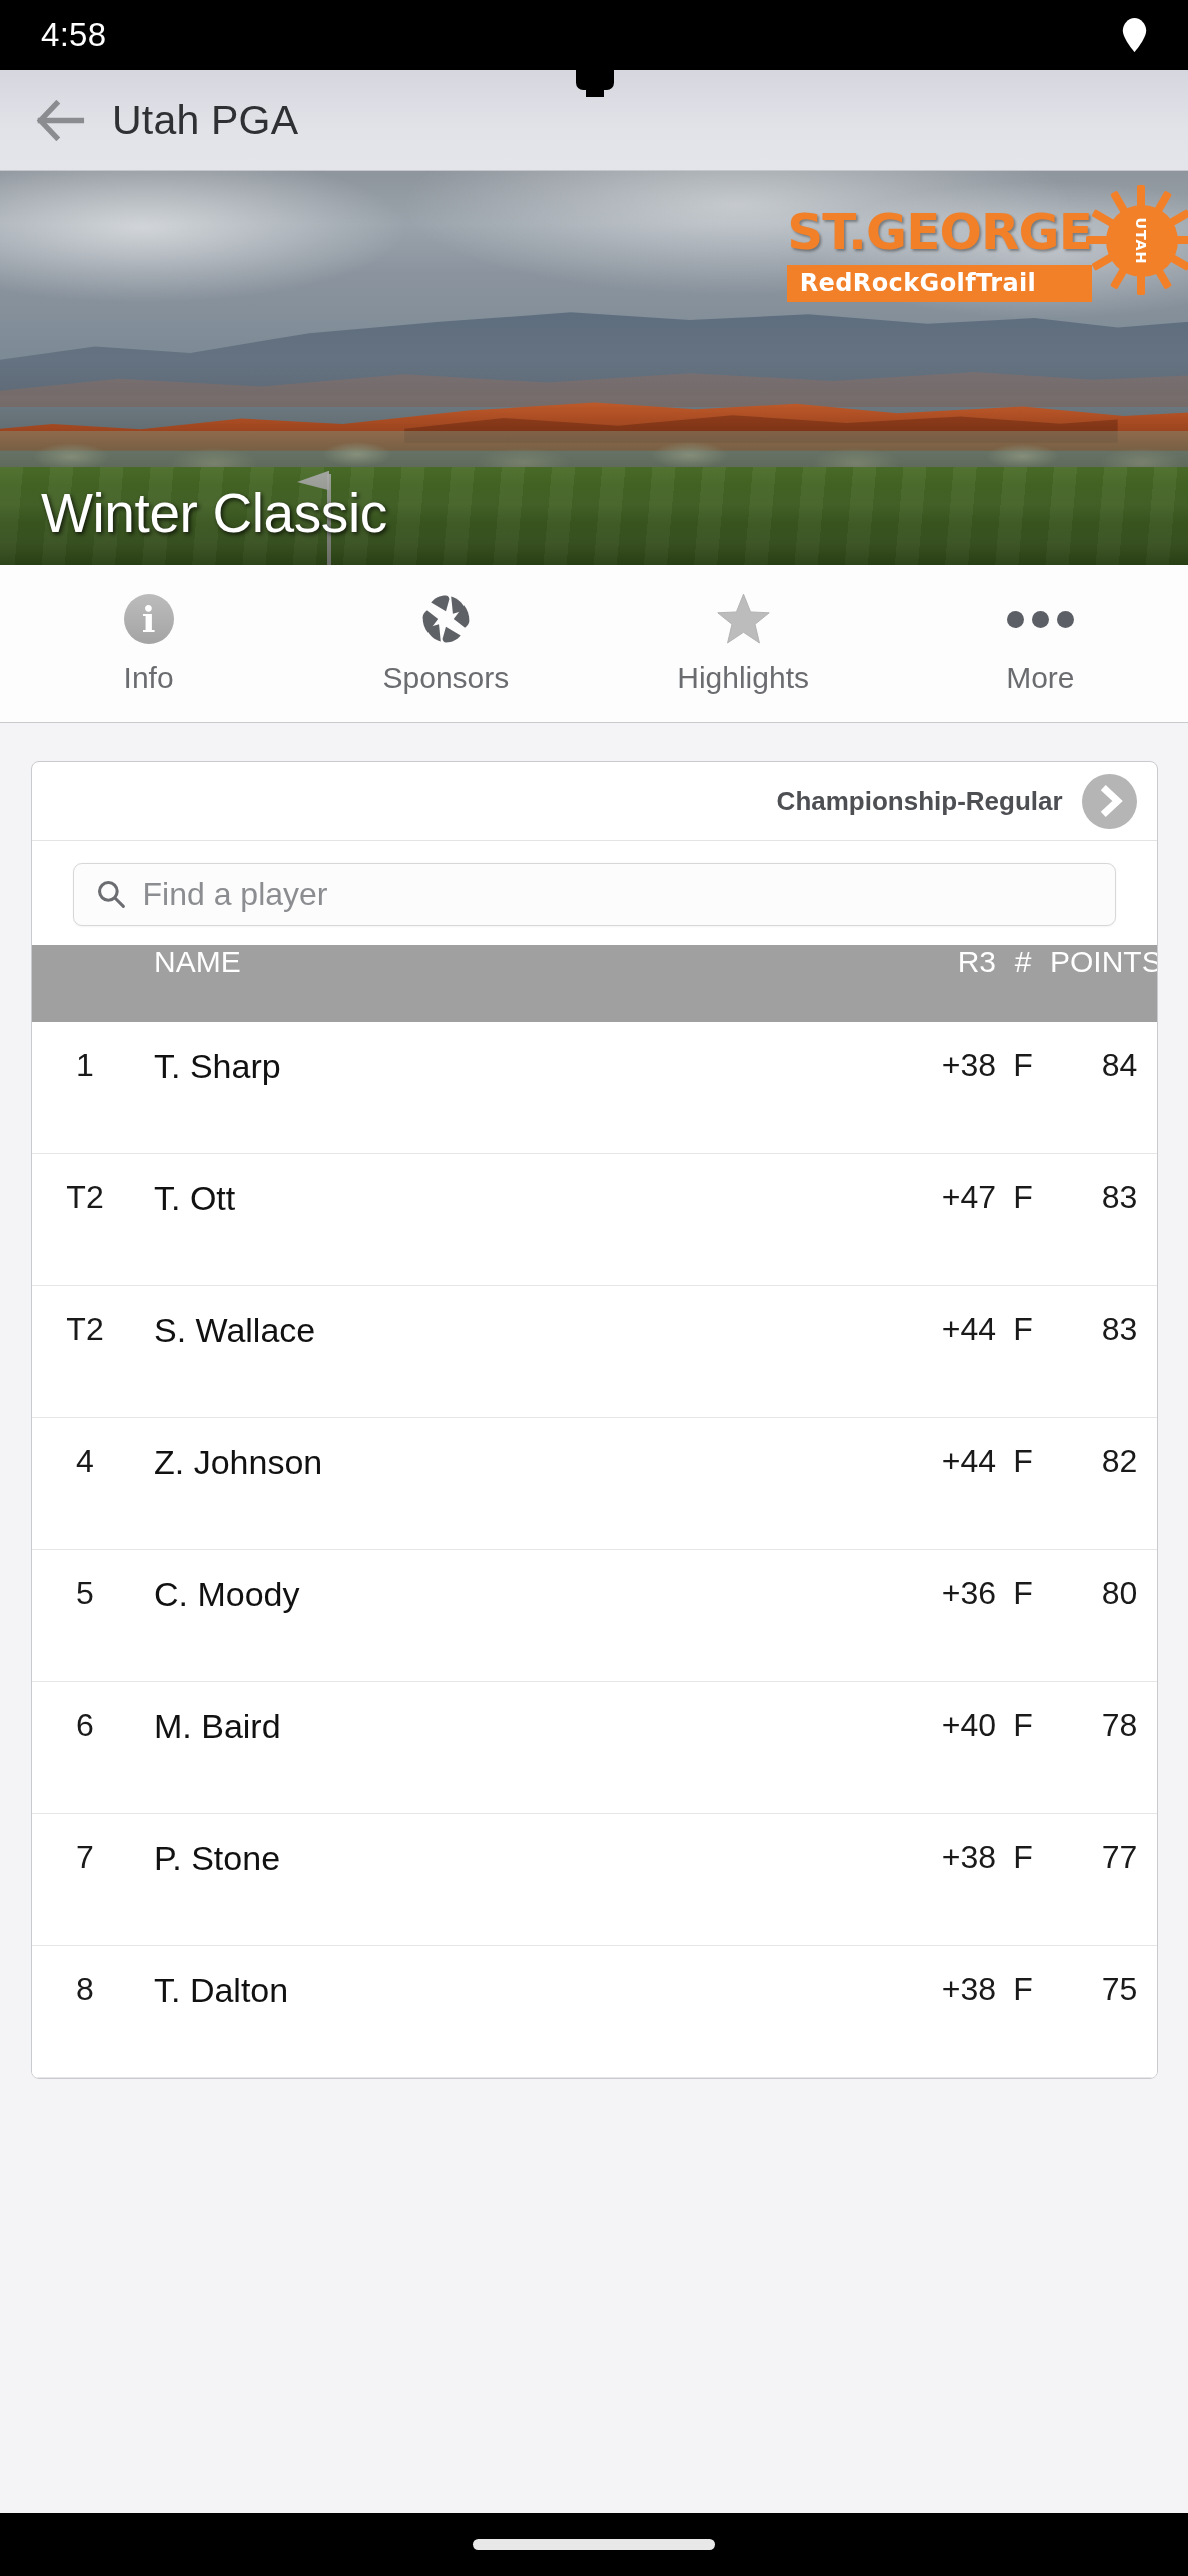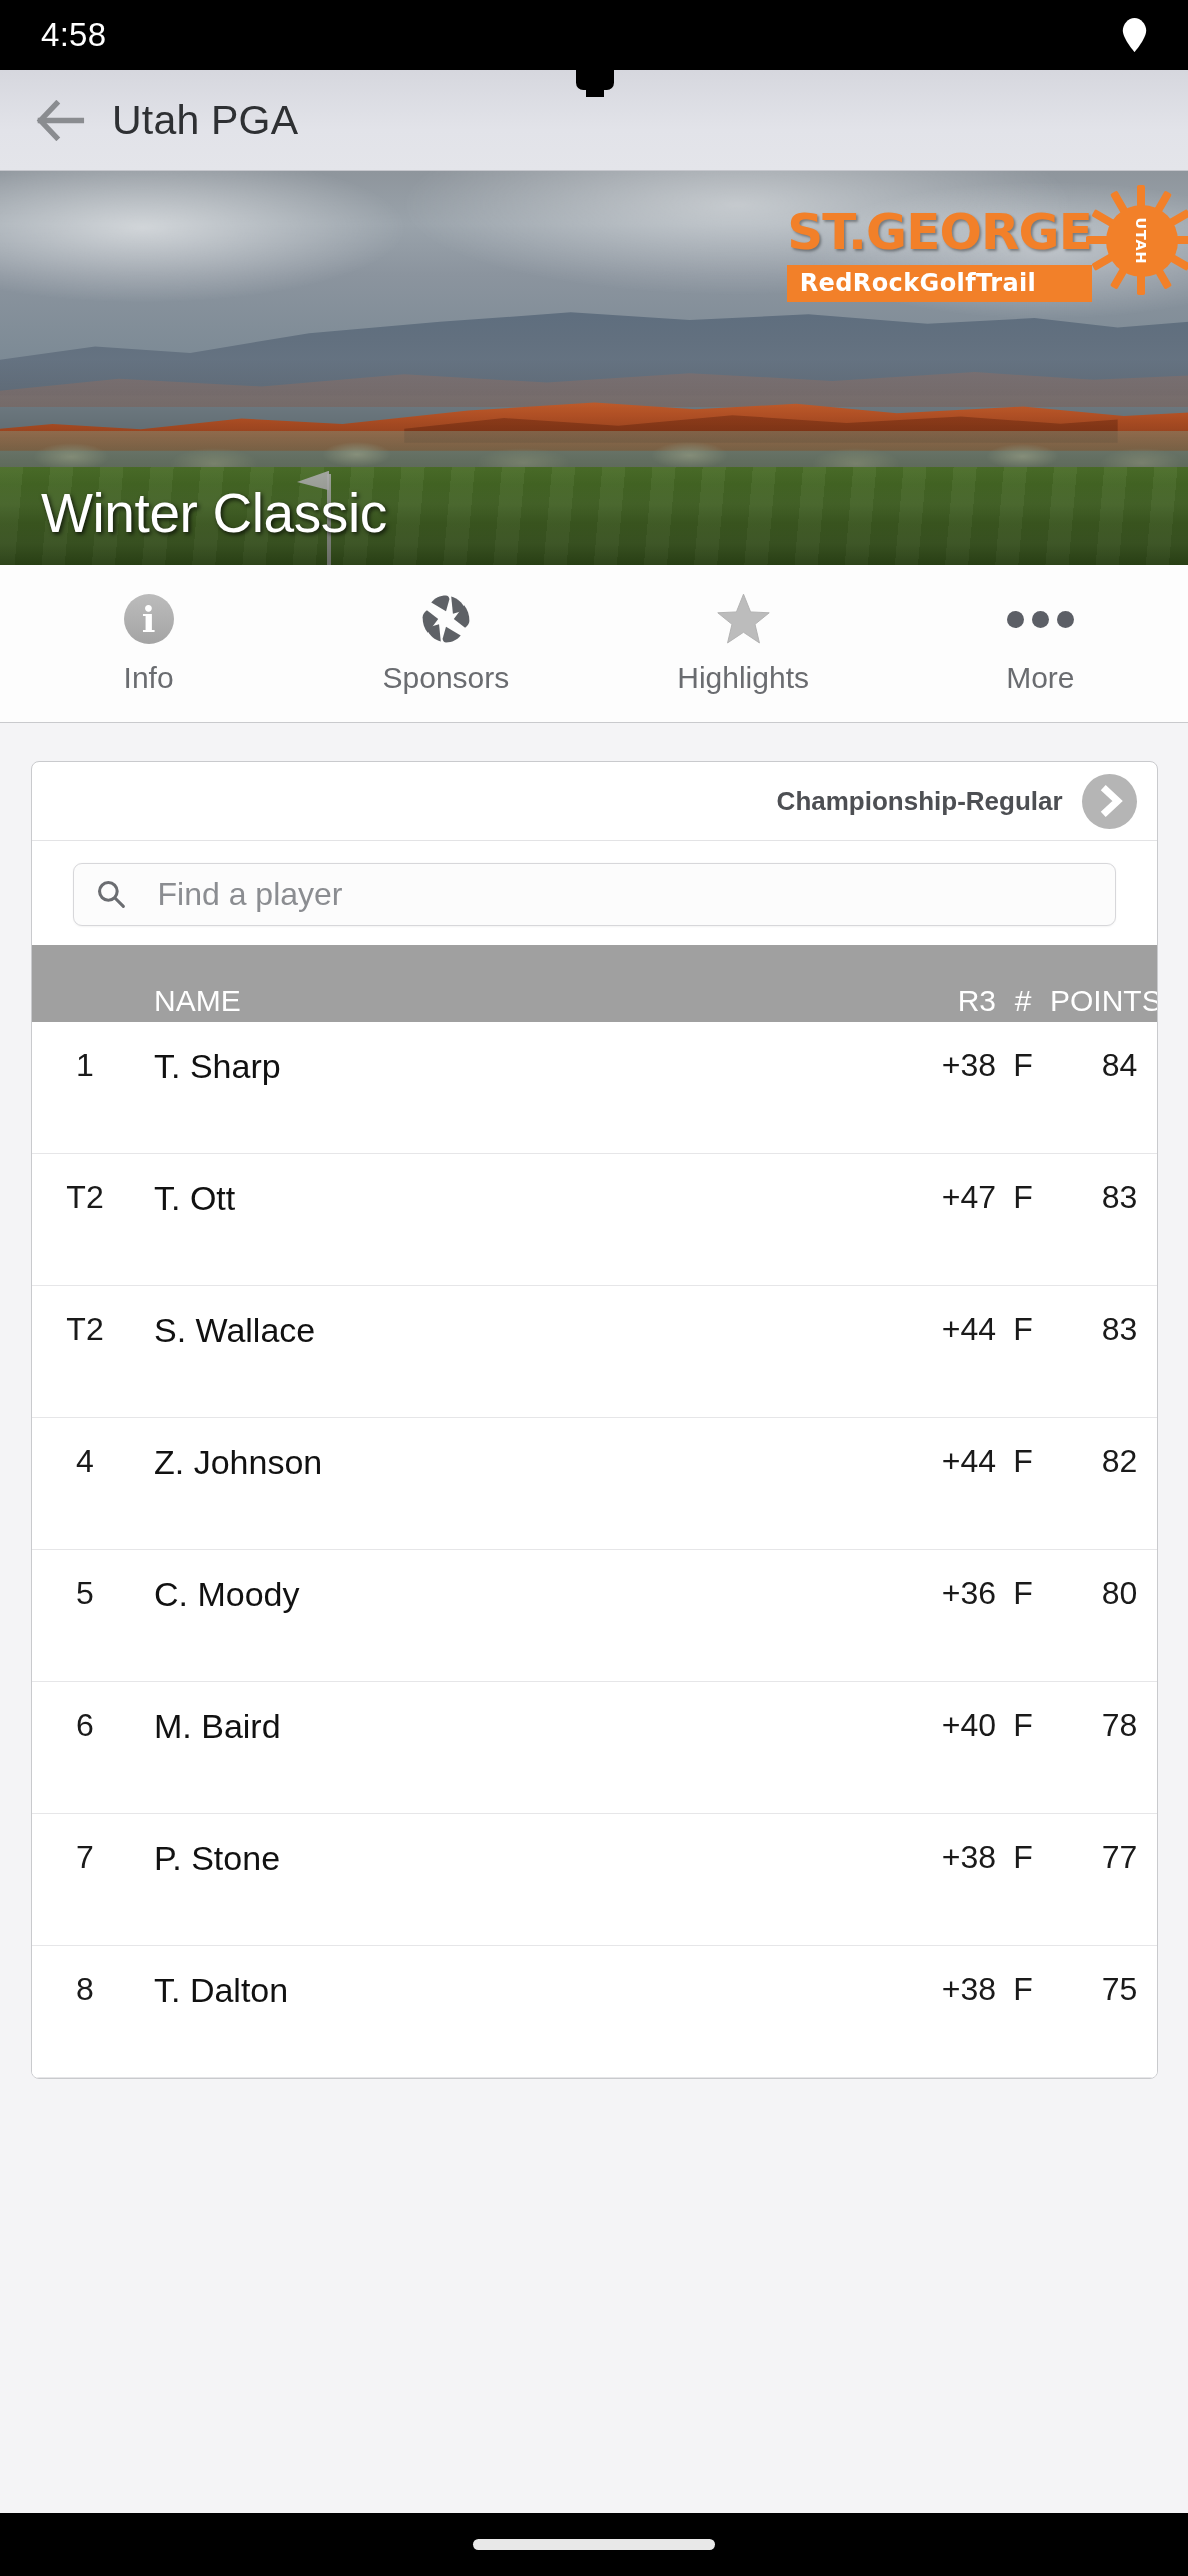--- a/index.html
+++ b/index.html
@@ -182,29 +182,29 @@
     gap:19.7px; padding:0 19.7px; border-bottom:0.9px solid #e3e3e5;
   }
   .board-name{ font-size:26px; font-weight:bold; color:#4d4f53; }
   .chevron-btn{
     width:55px; height:55px; border-radius:50%; background:#b5b5b5;
     display:flex; align-items:center; justify-content:center; flex:none;
   }
   .search-wrap{ padding:21.5px 41px 19.7px; }
   .search-box{
     height:63px; background:#fcfcfc; border:0.9px solid #d7d7da; border-radius:9px;
-    display:flex; align-items:center; gap:32px; padding:0 21.5px;
+    display:flex; align-items:center; gap:17px; padding:0 21.5px;
     box-shadow:0 0.9px 1.8px rgba(0,0,0,.05);
   }
   .search-ph{ font-size:32px; color:#8b8d91; }
 
   
   .thead{
-    background:#a0a0a0; height:77px; display:flex; align-items:flex-end;
-    color:#fff; font-size:30px; padding:0 0 4px 0;
+    background:#a0a0a0; height:77px; display:flex; align-items:flex-start;
+    color:#fff; font-size:30px; padding:0 0 12px 0;
   }
   .row{
     display:flex; align-items:flex-start; height:132px;
     border-bottom:0.9px solid #e6e6e8; padding-top:25px; background:#fff;
   }
   .c-rank{ width:106px; text-align:center; font-size:32px; color:#1a1a1a; flex:none; }
   .c-name{ flex:1; padding-left:16px; font-size:34px; color:#111; }
   .c-r3  { width:100px; text-align:right; font-size:32px; color:#1a1a1a; flex:none; }
   .c-num { width:54px;  text-align:center; font-size:32px; color:#1a1a1a; flex:none; }
   .c-pts { width:107px; text-align:right; padding-right:19.7px; font-size:32px; color:#1a1a1a; flex:none; }

